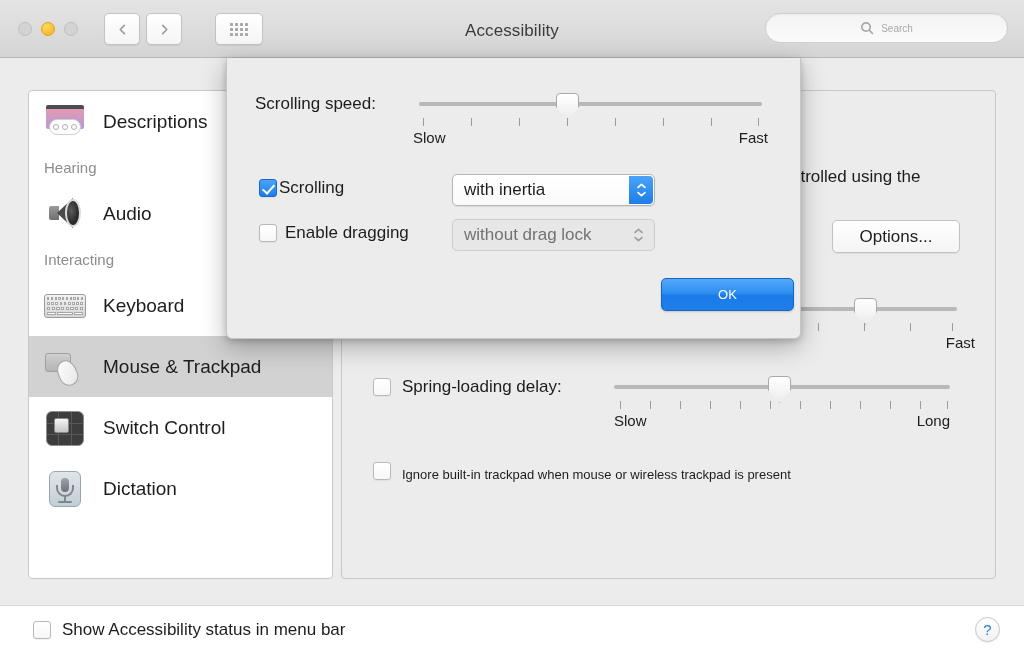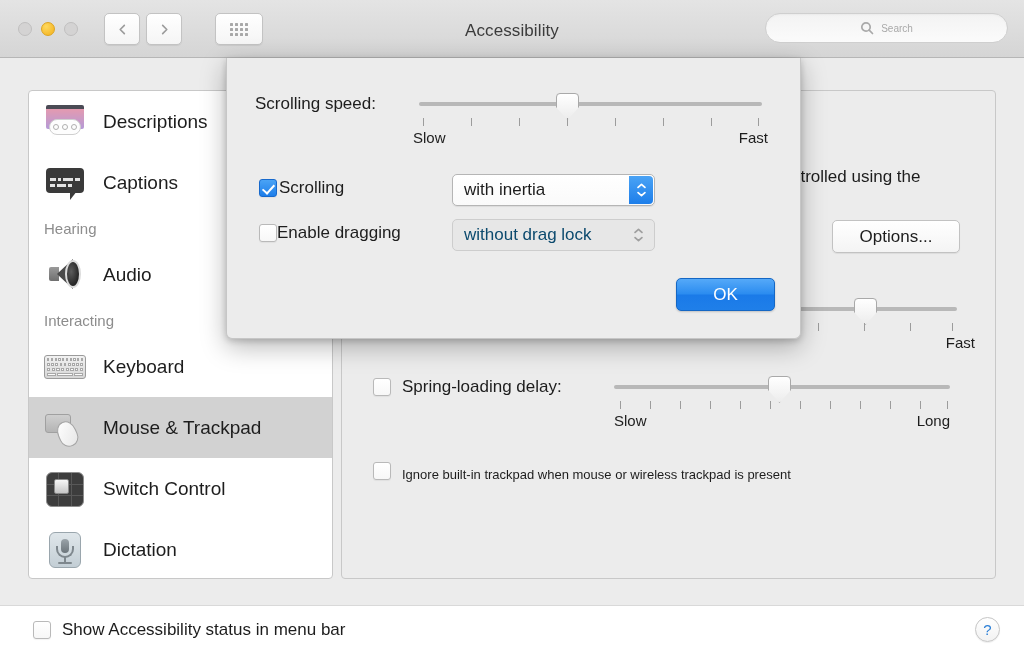--- a/index.html
+++ b/index.html
@@ -466,36 +466,36 @@
     gap: 2px;
   }
   .popup .stepper .ar { width: 9px; height: 6px; }
   .popup .stepper .ar path { fill: none; stroke: #ffffff; stroke-width: 1.9; stroke-linecap: round; stroke-linejoin: round; }
 
   .popup.disabled {
     background: #e7e7e7;
     border: 1px solid #cdcdcd;
     box-shadow: none;
   }
-  .popup.disabled .pv { color: #0c4a6e; }
+  .popup.disabled .pv { color: #737373; }
   .popup.disabled .stepper {
     background: transparent;
     right: 4px;
   }
   .popup.disabled .stepper .ar path { stroke: #9f9f9f; }
 
   #okbtn {
     position: absolute;
-    left: 449px; top: 220px;
-    width: 99px; height: 33px;
+    left: 434px; top: 220px;
+    width: 133px; height: 33px;
     background: linear-gradient(to bottom, #55a9f8 0%, #2b8cf0 48%, #1a7ae8 52%, #1f7fe9 100%);
     border: 1px solid #1567c4;
     border-radius: 5px;
     display: flex; align-items: center; justify-content: center;
-    font-size: 17px;
+    font-size: 13px;
     color: #ffffff;
     box-shadow: 0 1px 2px rgba(0,0,0,.18);
   }
   #cancelbtn {
     position: absolute;
     left: 309px; top: 220px;
     width: 111px; height: 33px;
   }
 </style>
 </head>
@@ -562,40 +562,20 @@
           <div class="ic-desc-tail"></div>
           <div class="ic-desc-bubble">
               <i></i>
               <i></i>
               <i></i>
             </div>
         </div>
         <span class="sb-label">Descriptions</span>
       </div>
 
-      <div class="sb-row">
-        <div class="sb-icon">
-          <div class="ic-cap-box"></div>
-          <div class="ic-cap-tail"></div>
-          <div class="ic-cap-lines">
-            <span>
-                <i style="width:7px"></i>
-                <i style="width:3px"></i>
-                <i style="width:11px"></i>
-                <i style="width:5px"></i>
-              </span>
-            <span>
-                <i style="width:5px"></i>
-                <i style="width:9px"></i>
-                <i style="width:4px"></i>
-              </span>
-          </div>
-        </div>
-        <span class="sb-label">Captions</span>
-      </div>
 
       <div class="sb-header">Hearing</div>
 
       <div class="sb-row">
         <div class="sb-icon">
           <div class="ic-spk-body"></div>
           <div class="ic-spk-cone"></div>
           <div class="ic-spk-ring"></div>
         </div>
         <span class="sb-label">Audio</span>
@@ -770,21 +750,21 @@
       <span class="stepper">
         <svg class="ar" viewBox="0 0 10 6">
             <path d="M1.2 4.6 L5 1.2 L8.8 4.6"></path>
           </svg>
         <svg class="ar" viewBox="0 0 10 6">
             <path d="M1.2 1.4 L5 4.8 L8.8 1.4"></path>
           </svg>
       </span>
     </div>
 
-    <div style="position:absolute; left:32px; top:165px; display:flex; align-items:center; gap:0;">
+    <div style="position:absolute; left:32px; top:165px; display:flex; align-items:center; gap:8px;">
       <div class="cb"></div>
       <span style="font-size:17px; color:#1d1d1d;">Enable dragging</span>
     </div>
     <div class="popup disabled" style="position:absolute; left:225px; top:161px; width:203px;">
       <span class="pv">without drag lock</span>
       <span class="stepper">
         <svg class="ar" viewBox="0 0 10 6">
             <path d="M1.2 4.6 L5 1.2 L8.8 4.6"></path>
           </svg>
         <svg class="ar" viewBox="0 0 10 6">

